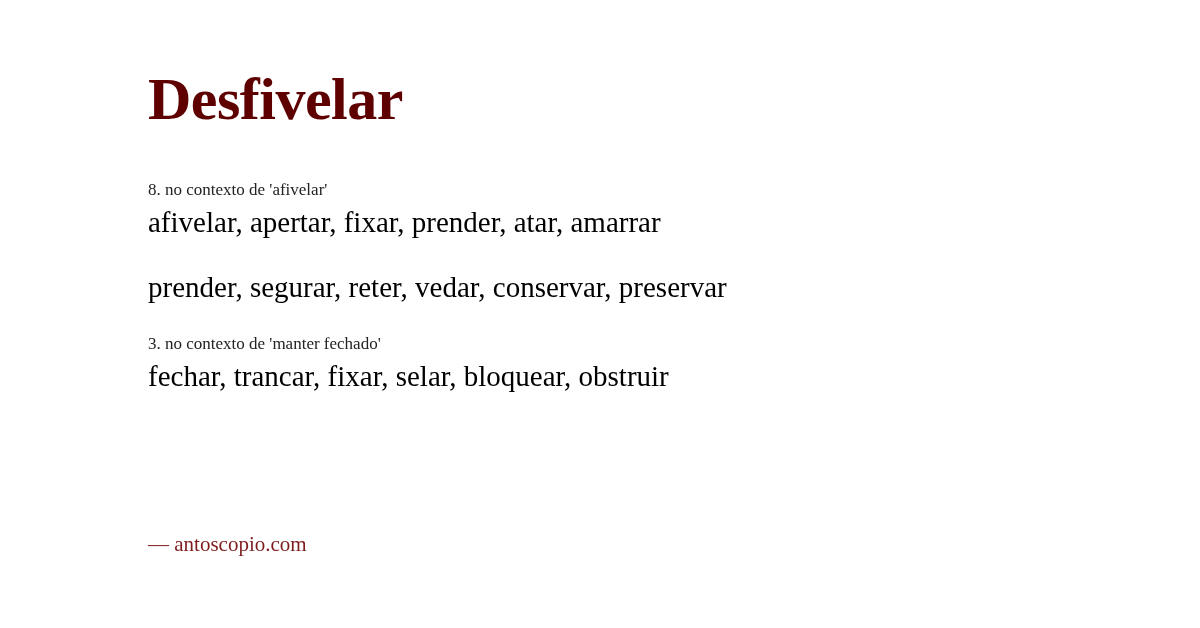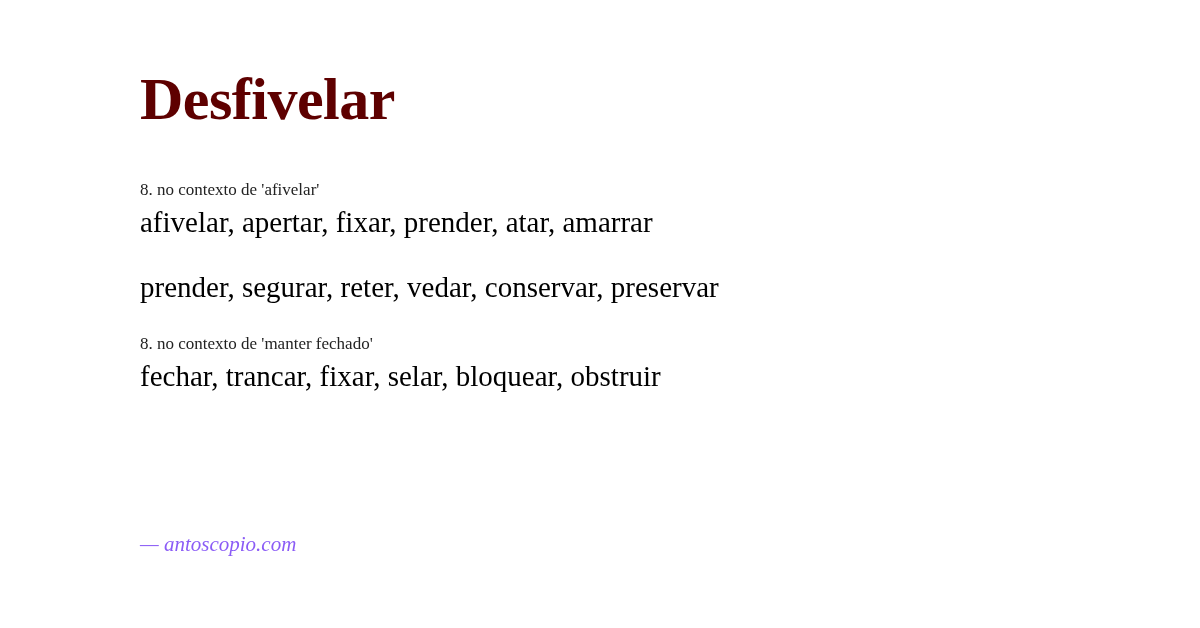--- a/index.html
+++ b/index.html
@@ -12,20 +12,21 @@
     background: #ffffff;
     font-family: "Liberation Serif", serif;
     overflow: hidden;
   }
   .page {
     position: relative;
     width: 1145px;
     height: 628px;
     box-sizing: border-box;
     padding: 60px 140px 12px 140px;
+    margin-left: 8px;
   }
   .word-title {
     font-family: "Liberation Serif", serif;
     font-weight: bold;
     font-size: 60px;
     line-height: 1.05;
     color: #5e0000;
     letter-spacing: -0.5px;
     margin: 0;
     padding-top: 8px;
@@ -56,23 +57,22 @@
     font-size: 29px;
     color: #000000;
     margin: 0;
     line-height: 1.35;
   }
   .footer {
     position: absolute;
     left: 140px;
     top: 532px;
     font-family: "Liberation Serif", serif;
-    font-style: italic;
     font-size: 21px;
-    color: #8b5cf6;
+    color: #7f1d1d;
   }
 </style>
 </head>
 <body>
 
 <div class="page">
 
   <h1 class="word-title">Desfivelar</h1>
 
 
@@ -81,21 +81,21 @@
     <div class="sense">
       <div class="sense-context">8. no contexto de 'afivelar'</div>
       <div class="sense-synonyms">afivelar, apertar, fixar, prender, atar, amarrar</div>
     </div>
 
     <div class="sense">
       <div class="sense-synonyms">prender, segurar, reter, vedar, conservar, preservar</div>
     </div>
 
     <div class="sense">
-      <div class="sense-context">8. no contexto de 'manter fechado'</div>
+      <div class="sense-context">3. no contexto de 'manter fechado'</div>
       <div class="sense-synonyms">fechar, trancar, fixar, selar, bloquear, obstruir</div>
     </div>
 
   </div>
 
   <div class="footer">— antoscopio.com</div>
 
 </div>
 
 </body></html>

